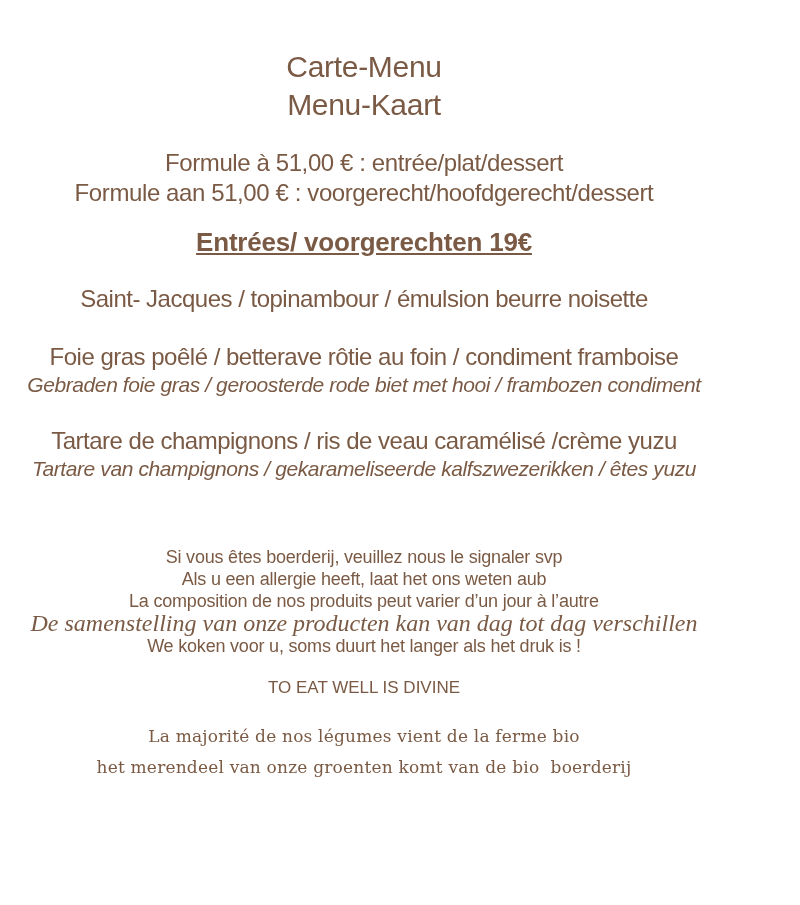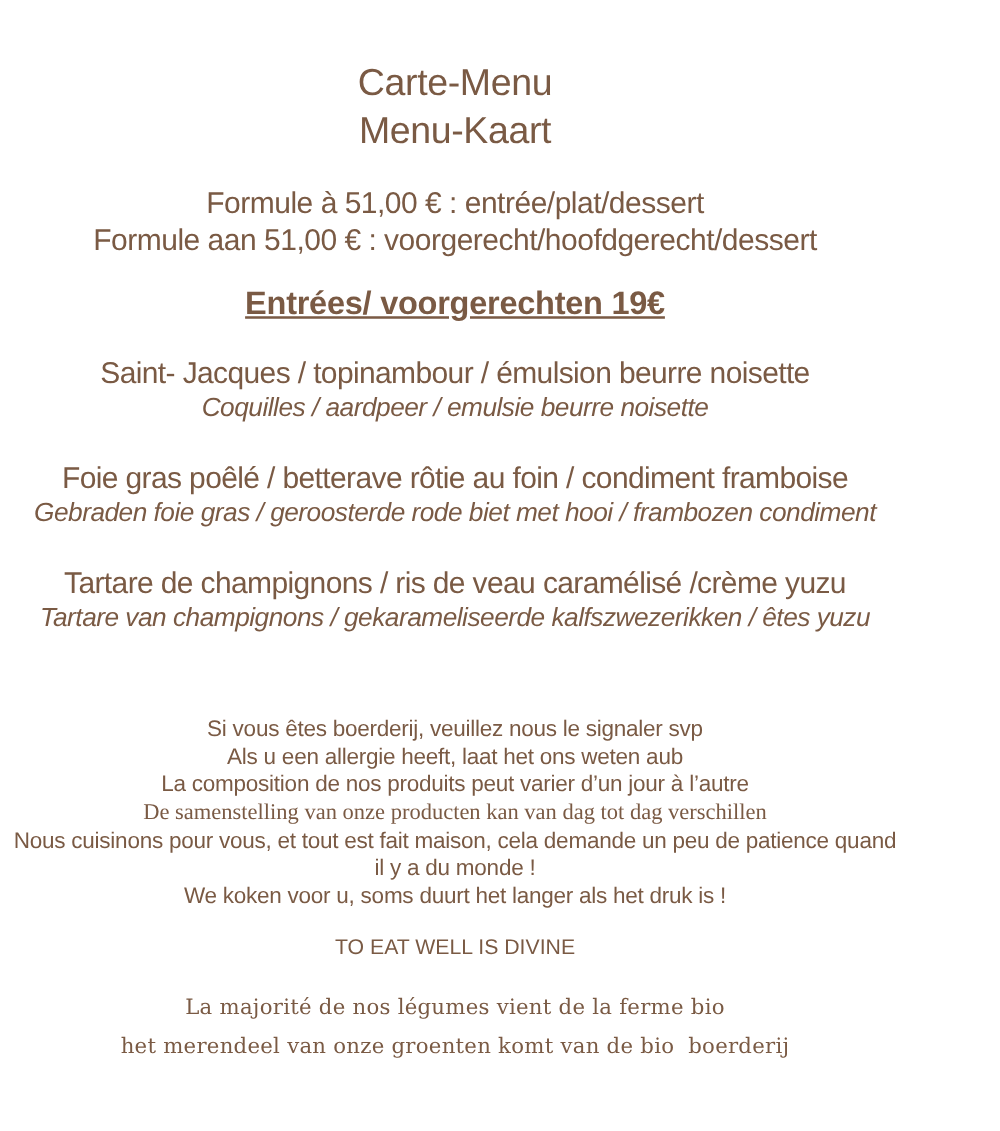--- a/index.html
+++ b/index.html
@@ -63,23 +63,24 @@
 
   .notes-block {
     margin-top: 64px;
     font-size: 18px;
     line-height: 22px;
     letter-spacing: -0.2px;
     padding: 0 6px;
   }
   .note-serif {
     font-family: "Liberation Serif", serif;
-    font-size: 18px;
+    font-size: 24px;
     line-height: 23px;
     letter-spacing: 0;
+    font-style: italic;
   }
 
   .motto-block {
     margin-top: 20px;
     font-size: 17px;
     line-height: 22px;
     letter-spacing: 0;
   }
 
   .footer-block {
@@ -103,38 +104,36 @@
   <div class="formule-block">
     <div class="line">Formule à 51,00 € : entrée/plat/dessert</div>
     <div class="line">Formule aan 51,00 € : voorgerecht/hoofdgerecht/dessert</div>
   </div>
 
   <h2 class="section-heading line">Entrées/ voorgerechten 19€</h2>
 
   <div class="dishes">
     <div class="dish">
       <div class="dish-fr line">Saint- Jacques / topinambour / émulsion beurre noisette</div>
-      <div class="dish-nl line">Coquilles / aardpeer / emulsie beurre noisette</div>
     </div>
     <div class="dish">
       <div class="dish-fr line">Foie gras poêlé / betterave rôtie au foin / condiment framboise</div>
       <div class="dish-nl line">Gebraden foie gras / geroosterde rode biet met hooi / frambozen condiment</div>
     </div>
     <div class="dish">
       <div class="dish-fr line">Tartare de champignons / ris de veau caramélisé /crème yuzu</div>
       <div class="dish-nl line">Tartare van champignons / gekarameliseerde kalfszwezerikken / êtes yuzu</div>
     </div>
   </div>
 
   <div class="notes-block">
     <div class="line">Si vous êtes boerderij, veuillez nous le signaler svp</div>
     <div class="line">Als u een allergie heeft, laat het ons weten aub</div>
     <div class="line">La composition de nos produits peut varier d’un jour à l’autre</div>
     <div class="line note-serif">De samenstelling van onze producten kan van dag tot dag verschillen</div>
-    <div class="line">Nous cuisinons pour vous, et tout est fait maison, cela demande un peu de patience quand il y a du monde !</div>
     <div class="line">We koken voor u, soms duurt het langer als het druk is !</div>
   </div>
 
   <div class="motto-block">
     <div class="line">TO EAT WELL IS DIVINE</div>
   </div>
 
   <div class="footer-block">
     <div class="line">La majorité de nos légumes vient de la ferme bio</div>
     <div class="line">het merendeel van onze groenten komt van de bio  boerderij</div>

